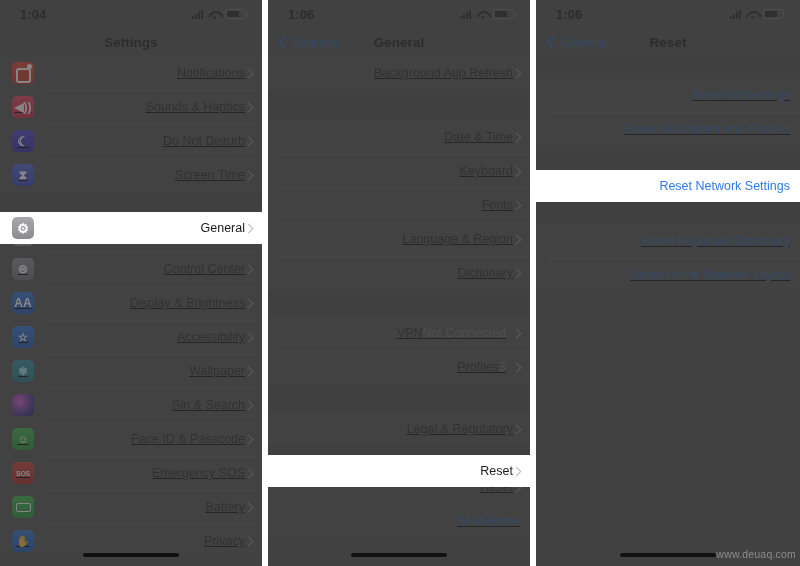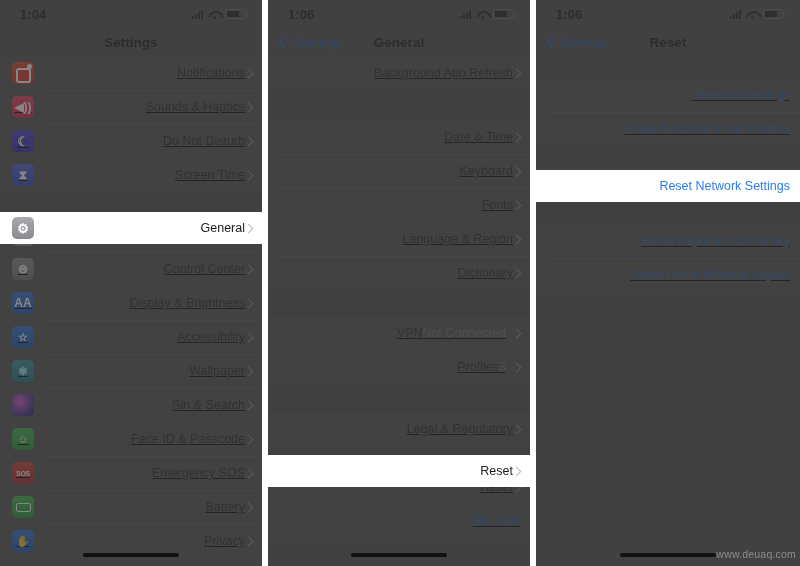--- a/index.html
+++ b/index.html
@@ -467,21 +467,21 @@
       </div>
       <div class="gap" style="height:24px"></div>
       <div class="group">
         <div class="row noicon">
           <span class="label">Reset</span>
           <span class="chev"></span>
         </div>
       </div>
       <div class="group">
         <div class="row noicon">
-          <span class="label blue-label">Shut Siri</span>
+          <span class="label blue-label">Shut Home</span>
         </div>
       </div>
     </div>
 
     <div class="dim"></div>
 
     <div class="highlight" style="top:455px;height:32px;">
       <span class="label">Reset</span>
       <span class="chev"></span>
     </div>

